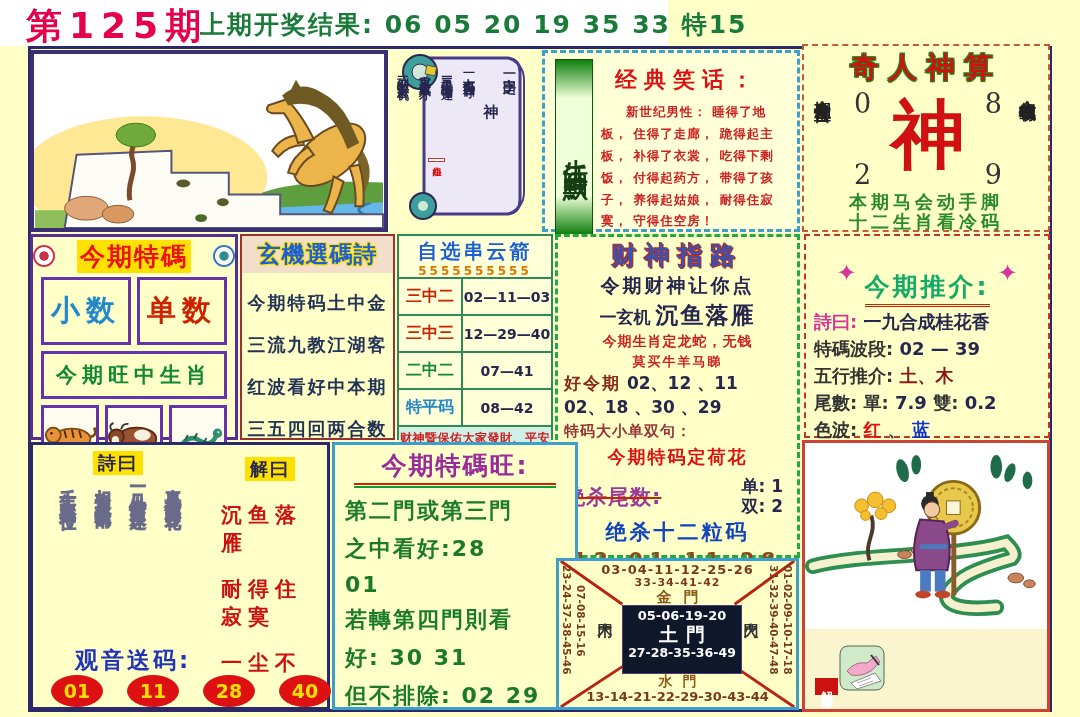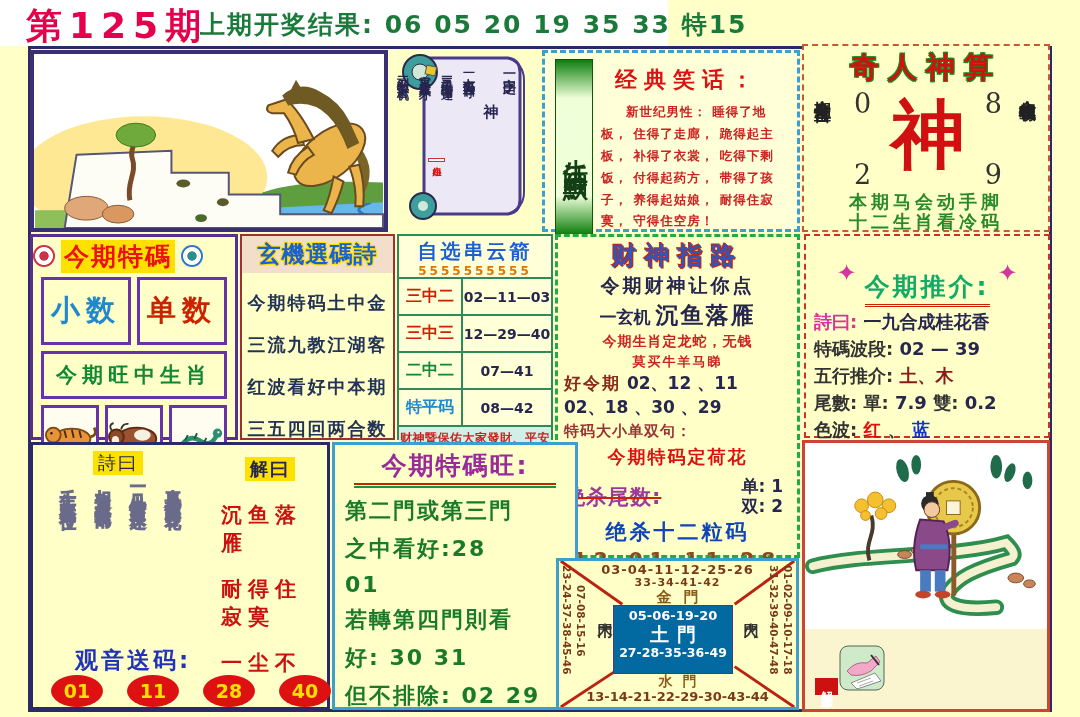--- a/index.html
+++ b/index.html
@@ -36,21 +36,21 @@
   .oracle-left{position:absolute;left:8px;top:2px;height:104px;font-size:17px;font-weight:bold;color:#222;letter-spacing:1px;}
   .oracle-right{position:absolute;right:8px;top:2px;height:104px;font-size:17px;font-weight:bold;color:#222;letter-spacing:1px;}
   .oracle-center{position:absolute;left:40px;top:0;width:168px;height:108px;}
   .oracle-word{position:absolute;left:50%;top:50%;transform:translate(-50%,-52%);font-size:74px;font-weight:bold;color:#D11111;}
   .oc{position:absolute;font-size:27px;color:#333;font-family:"DejaVu Serif",serif;}
   .oc0{left:10px;top:4px;}.oc1{right:10px;top:4px;}.oc2{left:10px;bottom:2px;}.oc3{right:10px;bottom:2px;}
   .oracle-b1,.oracle-b2{position:absolute;left:0;width:100%;text-align:center;font-size:18px;font-weight:bold;color:#2A8A2A;letter-spacing:4px;}
   .oracle-b1{top:144px;}.oracle-b2{top:164px;}
   
   .rE{left:30px;top:234px;width:208px;height:206px;border:3px solid #5A2E8E;background:#FFFFC8;}
-  .spec-title-row{display:flex;align-items:center;justify-content:flex-start;gap:6px;height:38px;}
+  .spec-title-row{display:flex;align-items:center;justify-content:space-between;gap:6px;height:38px;}
   .target{width:22px;height:22px;border-radius:50%;display:inline-block;}
   .target.red{background:radial-gradient(circle,#CC3344 28%,#FFF 32% 55%,#CC3344 60%);}
   .target.blue{background:radial-gradient(circle,#2E8E8E 28%,#FFF 32% 55%,#3377CC 60%);}
   .spec-title{background:#FFE100;color:#E11;font-size:25px;font-weight:bold;letter-spacing:2px;padding:0 3px;}
   .spec-cells{display:flex;gap:6px;margin:2px 8px 0;}
   .spec-cell{flex:1;border:3px solid #6633AA;height:62px;display:flex;align-items:center;justify-content:center;font-size:29px;font-weight:bold;letter-spacing:6px;}
   .spec-cell.c1{color:#2288CC;}.spec-cell.c2{color:#CC2200;}
   .spec-zodiac{margin:6px 8px 0;border:3px solid #6633AA;height:42px;display:flex;align-items:center;justify-content:center;color:#118833;font-size:21px;font-weight:bold;letter-spacing:5px;}
   .spec-animals{display:flex;gap:6px;margin:6px 8px 0;}
   .animal-box{flex:1;border:3px solid #6633AA;height:56px;background:#FFFDF0;}
@@ -97,21 +97,21 @@
   .rec-title{font-size:25px;font-weight:bold;color:#11AA66;letter-spacing:3px;border-bottom:3px double #CC2200;padding-bottom:1px;margin-top:32px;}
   .rec-row{font-size:18px;font-weight:bold;margin-top:3px;white-space:nowrap;}
   .rec-row .lab{color:#333;}
   .rec-row .val{color:#26264F;}
   .rec-row .pink{color:#D6369B;}
   .rec-row .dr{color:#8A1A1A;}
   .rec-row .red{color:#D11;}
   .rec-row .blue{color:#1133CC;}
   
   .rJ{left:30px;top:442px;width:300px;height:268px;border:3px solid #2A2A6A;background:#FFFFC8;}
-  .shi-hdr{position:absolute;left:60px;top:6px;background:#FFE100;color:#26264F;font-size:18px;font-weight:normal;padding:0 5px;letter-spacing:2px;}
+  .shi-hdr{position:absolute;left:60px;top:6px;background:#FFE100;color:#26264F;font-size:18px;font-weight:bold;padding:0 5px;letter-spacing:2px;}
   .jie-hdr{position:absolute;left:212px;top:12px;background:#FFE100;color:#26264F;font-size:18px;font-weight:bold;padding:0 5px;letter-spacing:2px;}
   .shi-cols{position:absolute;left:10px;top:32px;height:182px;writing-mode:vertical-rl;text-orientation:upright;}
   .shi-col{font-size:16px;font-weight:bold;letter-spacing:4px;margin-left:14px;color:#FBF7E0;-webkit-text-stroke:1px #6A6A8A;text-shadow:0 0 1px #6A6A8A;}
   .jie-lines{position:absolute;left:188px;top:56px;}
   .jie-line{font-size:21px;font-weight:bold;color:#CC1111;letter-spacing:6px;margin-bottom:18px;}
   .gy-label{position:absolute;left:42px;top:200px;font-size:23px;font-weight:bold;color:#2233BB;letter-spacing:3px;}
   .gy-balls{position:absolute;left:18px;top:230px;display:flex;gap:24px;}
   .ball{width:52px;height:32px;background:#DD1111;border-radius:50%;color:#FFE100;font-size:19px;font-weight:bold;display:flex;align-items:center;justify-content:center;}
   
   .rK{left:332px;top:442px;width:246px;height:268px;border:3px solid #3D9FCC;background:#FFFFC8;padding:4px 10px;}
@@ -127,21 +127,21 @@
   .g-top2{position:absolute;left:0;top:15px;width:100%;text-align:center;font-size:11px;font-weight:bold;color:#7A3A1A;letter-spacing:1px;}
   .g-toplabel{position:absolute;left:0;top:27px;width:100%;text-align:center;font-size:15px;font-weight:bold;color:#8A5A1A;letter-spacing:12px;text-indent:12px;}
   .g-col{position:absolute;top:4px;height:144px;font-size:10.5px;font-weight:bold;color:#7A3A1A;}
   .g-left-outer{left:2px;}
   .g-left-inner{left:16px;top:24px;}
   .g-right-inner{right:16px;}
   .g-right-outer{right:2px;}
   .g-sidelabel{position:absolute;top:50px;font-size:15px;font-weight:bold;color:#333;height:52px;}
   .g-leftlabel{left:36px;}
   .g-rightlabel{right:36px;}
-  .g-center{position:absolute;left:54px;top:44px;width:118px;height:67px;background:#0369a1;border:1px solid #4A3A7A;color:#FFF;text-align:center;}
+  .g-center{position:absolute;left:63px;top:44px;width:118px;height:67px;background:#0f172a;border:1px solid #4A3A7A;color:#FFF;text-align:center;}
   .gc1{font-size:13px;font-weight:bold;margin-top:2px;}
   .gc2{font-size:19px;font-weight:bold;letter-spacing:8px;text-indent:8px;line-height:22px;}
   .gc3{font-size:12.5px;font-weight:bold;}
   .g-bottomlabel{position:absolute;left:0;top:112px;width:100%;text-align:center;font-size:14px;font-weight:bold;color:#8A5A1A;letter-spacing:10px;text-indent:10px;}
   .g-bottom{position:absolute;left:0;top:128px;width:100%;text-align:center;font-size:13px;font-weight:bold;color:#7A3A1A;}
   
   .rM{left:802px;top:440px;width:248px;height:272px;border:3px solid #CC4433;background:#FFFFFF;}
   .rM svg.sage{position:absolute;left:0;top:0;width:242px;height:186px;}
   .m-strip{position:absolute;left:0;bottom:0;width:100%;height:80px;background:#FAF5CE;}
   .m-badge{position:absolute;left:10px;bottom:14px;background:#CC1111;color:#FFF;font-size:12px;font-weight:bold;writing-mode:vertical-rl;text-orientation:upright;padding:4px 3px;letter-spacing:3px;}

